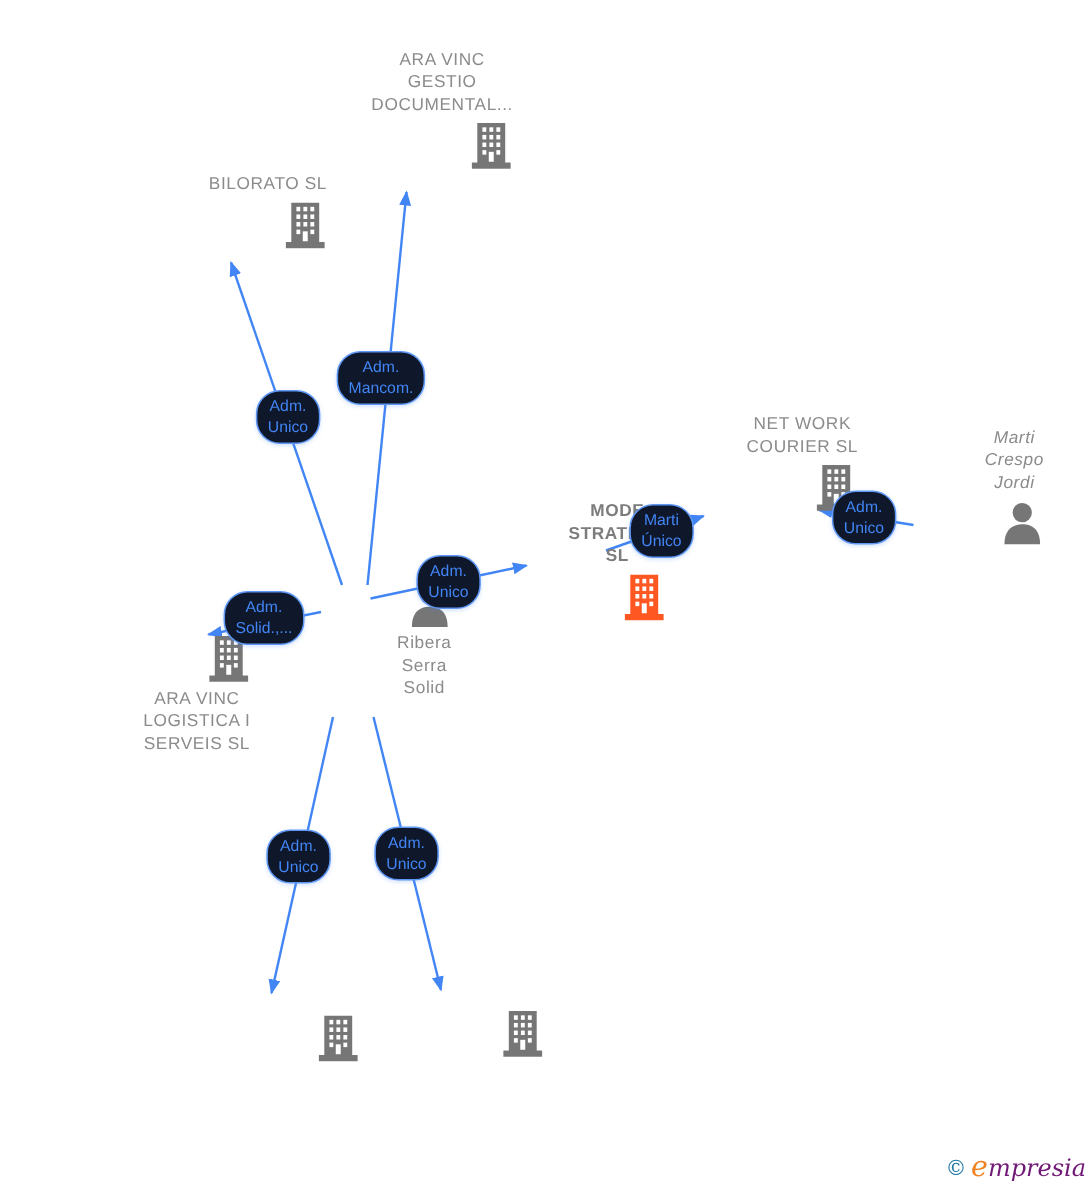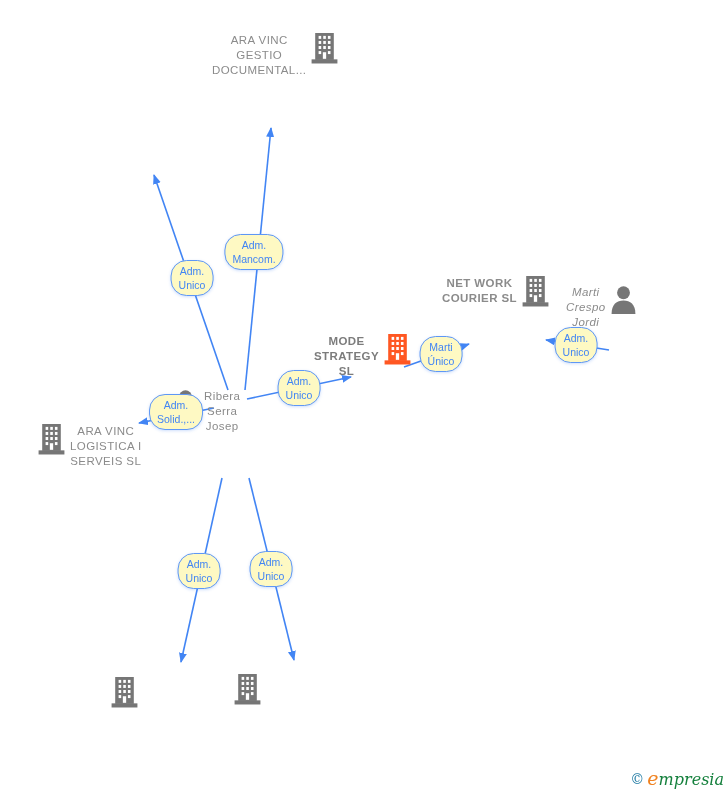--- a/index.html
+++ b/index.html
@@ -6,58 +6,58 @@
   .canvas{
     position:relative;
     width:728px;height:795px;
     background:#ffffff;
     font-family:"Liberation Sans", sans-serif;
     overflow:hidden;
   }
   .edges-layer{position:absolute;left:0;top:0;width:728px;height:795px;}
   .node{
     position:absolute;
-    display:flex;flex-direction:row;align-items:flex-start;
+    display:flex;flex-direction:column;align-items:flex-end;
     width:130px;margin-left:-65px;
     gap:4px;cursor:pointer;
   }
   .node-label{
     white-space:pre-line;
     text-align:center;
     font-size:11.5px;line-height:15px;
     letter-spacing:0.4px;
     color:#8b8b8b;
   }
   .node-label.bold{font-weight:bold;color:#7c7c7c;}
   .icon-gray{color:#767676;}
   .icon-orange{color:#ff5722;}
   .edge-label{
     position:absolute;
     transform:translate(-50%,-50%);
-    background:#fef9c3;
+    background:#0f172a;
     border:1.5px solid #5e97f6;
     border-radius:16px;
     color:#4285f4;
     font-size:10.5px;line-height:14px;
     padding:3px 7px;
     text-align:center;
     white-space:pre-line;
     box-shadow:0 1px 3px rgba(66,133,244,0.25);
   }
   .watermark{
     position:absolute;right:4px;bottom:6px;
     font-family:"DejaVu Serif", serif;
     font-style:italic;
     font-size:16px;
     cursor:pointer;
     user-select:none;
   }
   .wm-copy{color:#1f7aa3;font-style:normal;font-size:14px;vertical-align:1px;margin-right:3px;}
   .wm-first{color:#f08221;font-size:19px;}
-  .wm-rest{color:#15803d;}
+  .wm-rest{color:#701a75;}
 </style>
 </head>
 <body>
 
 <div class="canvas">
 
   <svg class="edges-layer" width="728" height="795" viewBox="0 0 728 795">
     <defs>
       <marker id="arrow" markerUnits="userSpaceOnUse" markerWidth="11" markerHeight="9" refX="9" refY="4" orient="auto">
         <path d="M0,0 L10,4 L0,8 Z" fill="#4285f4"></path>
@@ -90,20 +90,41 @@
           <rect x="12.8" y="12.6" width="2.5" height="2.9"></rect>
           <rect x="17.3" y="12.6" width="2.5" height="2.9"></rect>
         <rect x="8.3" y="17.5" width="2.5" height="2.9"></rect>
           <rect x="17.3" y="17.5" width="2.5" height="2.9"></rect>
         <rect x="12.4" y="18.6" width="3.2" height="6.4"></rect>
       </g>
       <rect x="1.5" y="25.5" width="25" height="4" fill="currentColor"></rect>
     </svg>
   </div>
 
+  <div class="node" style="left:153px;top:116px;">
+    <div class="node-label">BILORATO  SL</div>
+    <svg width="29" height="31" viewBox="0 0 28 30" class="icon-gray">
+      <rect x="5" y="0" width="18" height="26" fill="currentColor"></rect>
+      <g fill="#ffffff">
+        <rect x="8.3" y="2.8" width="2.5" height="2.9"></rect>
+          <rect x="12.8" y="2.8" width="2.5" height="2.9"></rect>
+          <rect x="17.3" y="2.8" width="2.5" height="2.9"></rect>
+        <rect x="8.3" y="7.7" width="2.5" height="2.9"></rect>
+          <rect x="12.8" y="7.7" width="2.5" height="2.9"></rect>
+          <rect x="17.3" y="7.7" width="2.5" height="2.9"></rect>
+        <rect x="8.3" y="12.6" width="2.5" height="2.9"></rect>
+          <rect x="12.8" y="12.6" width="2.5" height="2.9"></rect>
+          <rect x="17.3" y="12.6" width="2.5" height="2.9"></rect>
+        <rect x="8.3" y="17.5" width="2.5" height="2.9"></rect>
+          <rect x="17.3" y="17.5" width="2.5" height="2.9"></rect>
+        <rect x="12.4" y="18.6" width="3.2" height="6.4"></rect>
+      </g>
+      <rect x="1.5" y="25.5" width="25" height="4" fill="currentColor"></rect>
+    </svg>
+  </div>
 
   <div class="node" style="left:379px;top:302px;margin-top:32px;">
     <div class="node-label bold">MODE
 STRATEGY
 SL</div>
     <svg width="29" height="31" viewBox="0 0 28 30" class="icon-orange">
       <rect x="5" y="0" width="18" height="26" fill="currentColor"></rect>
       <g fill="#ffffff">
         <rect x="8.3" y="2.8" width="2.5" height="2.9"></rect>
           <rect x="12.8" y="2.8" width="2.5" height="2.9"></rect>
@@ -115,21 +136,21 @@
           <rect x="12.8" y="12.6" width="2.5" height="2.9"></rect>
           <rect x="17.3" y="12.6" width="2.5" height="2.9"></rect>
         <rect x="8.3" y="17.5" width="2.5" height="2.9"></rect>
           <rect x="17.3" y="17.5" width="2.5" height="2.9"></rect>
         <rect x="12.4" y="18.6" width="3.2" height="6.4"></rect>
       </g>
       <rect x="1.5" y="25.5" width="25" height="4" fill="currentColor"></rect>
     </svg>
   </div>
 
-  <div class="node" style="left:507px;top:276px;font-weight:bold;">
+  <div class="node" style="left:507px;top:276px;">
     <div class="node-label">NET WORK
 COURIER  SL</div>
     <svg width="29" height="31" viewBox="0 0 28 30" class="icon-gray">
       <rect x="5" y="0" width="18" height="26" fill="currentColor"></rect>
       <g fill="#ffffff">
         <rect x="8.3" y="2.8" width="2.5" height="2.9"></rect>
           <rect x="12.8" y="2.8" width="2.5" height="2.9"></rect>
           <rect x="17.3" y="2.8" width="2.5" height="2.9"></rect>
         <rect x="8.3" y="7.7" width="2.5" height="2.9"></rect>
           <rect x="12.8" y="7.7" width="2.5" height="2.9"></rect>
@@ -155,21 +176,21 @@
     </svg>
   </div>
 
   <div class="node" style="left:236px;top:389px;">
     <svg width="29" height="29" viewBox="0 0 28 28" class="icon-gray">
       <circle cx="14" cy="7.5" r="6.2" fill="currentColor"></circle>
       <path d="M2.5,28 C2.5,18.5 7.5,15 14,15 C20.5,15 25.5,18.5 25.5,28 Z" fill="currentColor"></path>
     </svg>
     <div class="node-label">Ribera
 Serra
-Josep</div>
+Solid</div>
   </div>
 
   <div class="node" style="left:102px;top:424px;">
     <svg width="29" height="31" viewBox="0 0 28 30" class="icon-gray">
       <rect x="5" y="0" width="18" height="26" fill="currentColor"></rect>
       <g fill="#ffffff">
         <rect x="8.3" y="2.8" width="2.5" height="2.9"></rect>
           <rect x="12.8" y="2.8" width="2.5" height="2.9"></rect>
           <rect x="17.3" y="2.8" width="2.5" height="2.9"></rect>
         <rect x="8.3" y="7.7" width="2.5" height="2.9"></rect>

